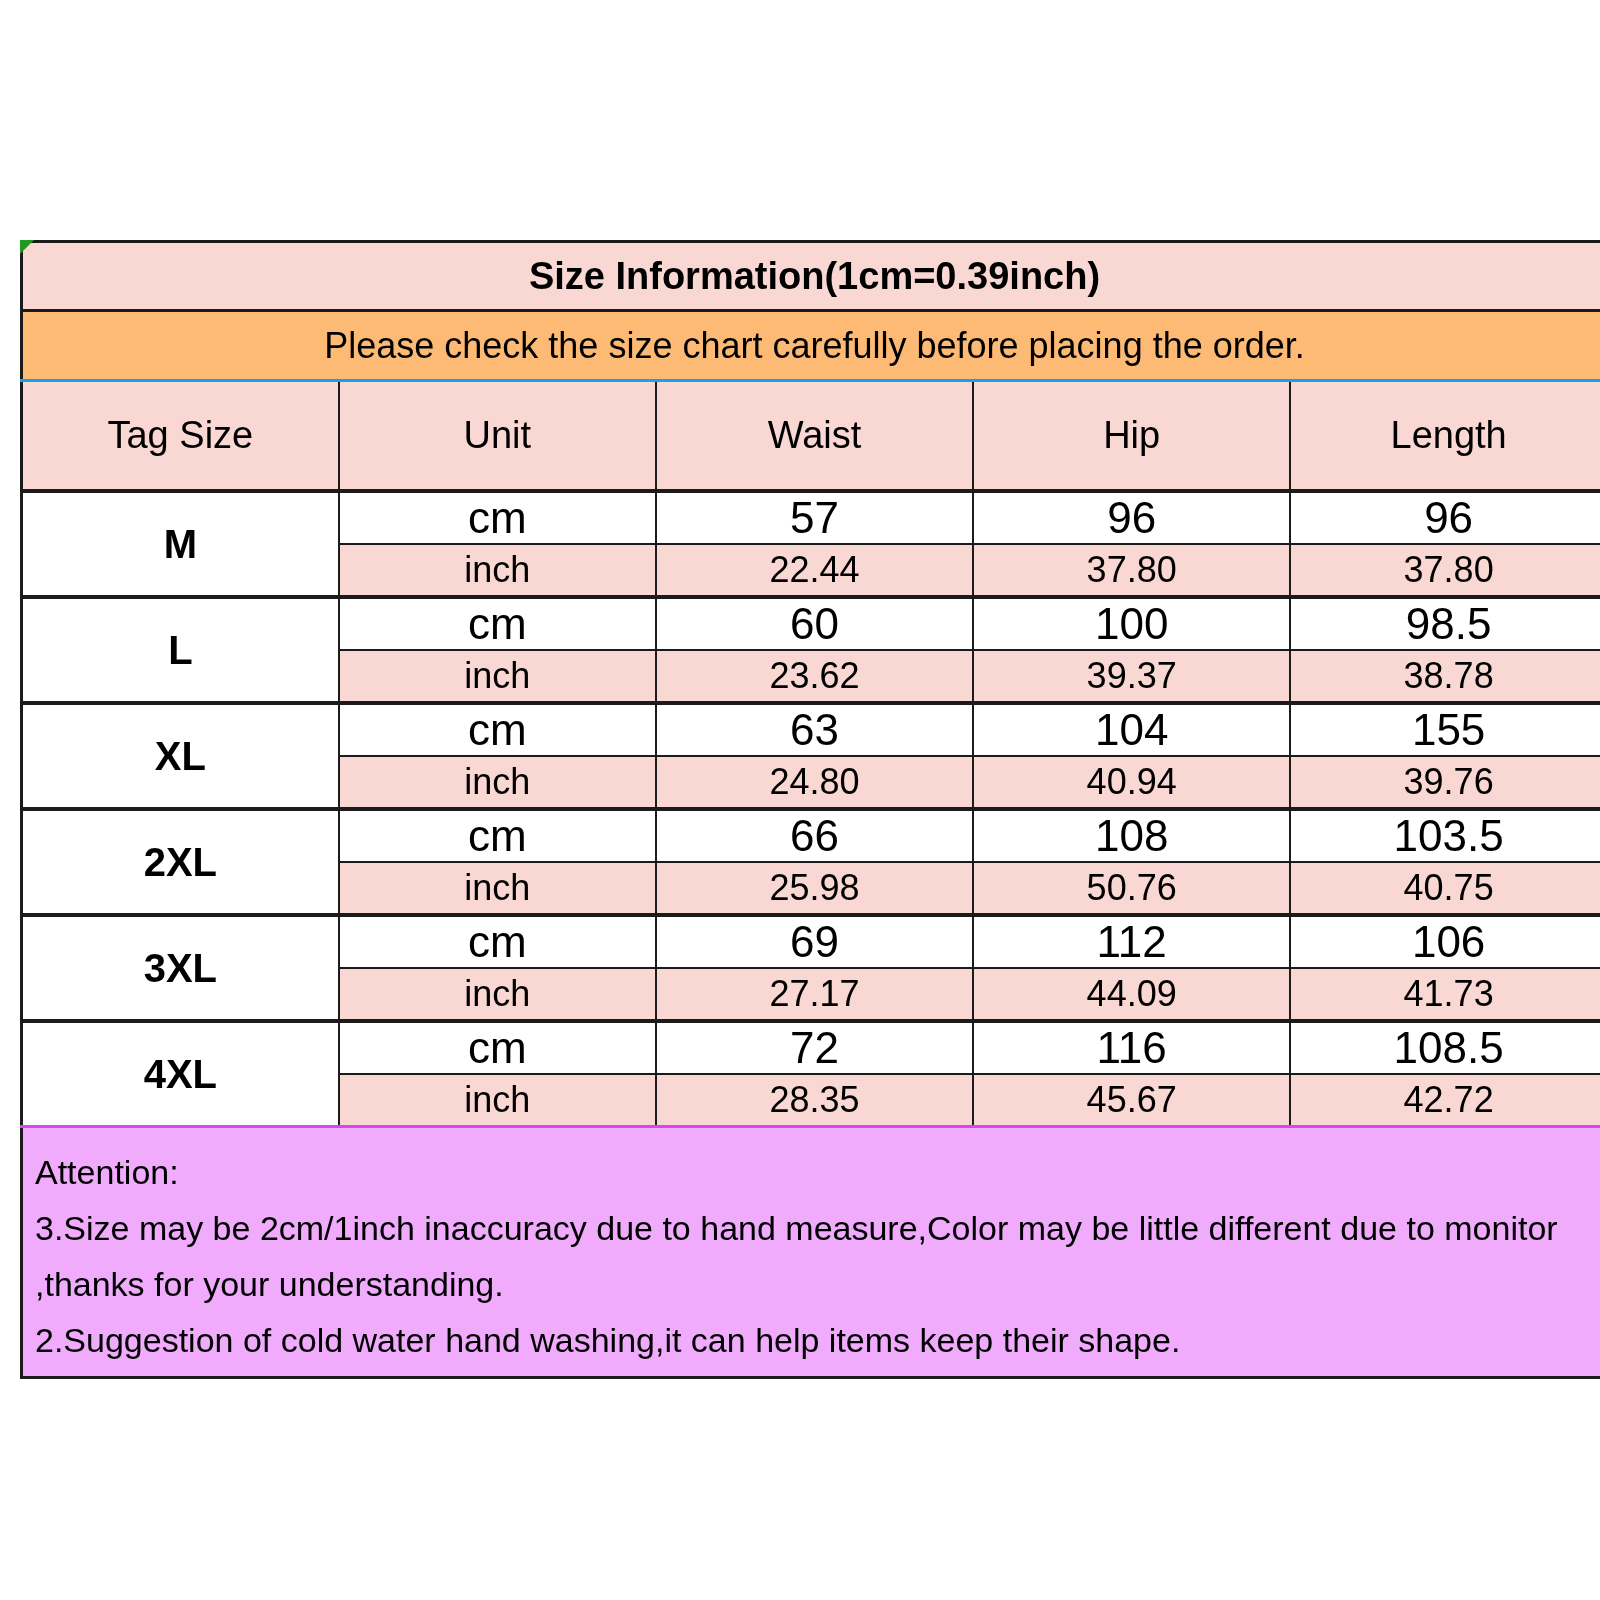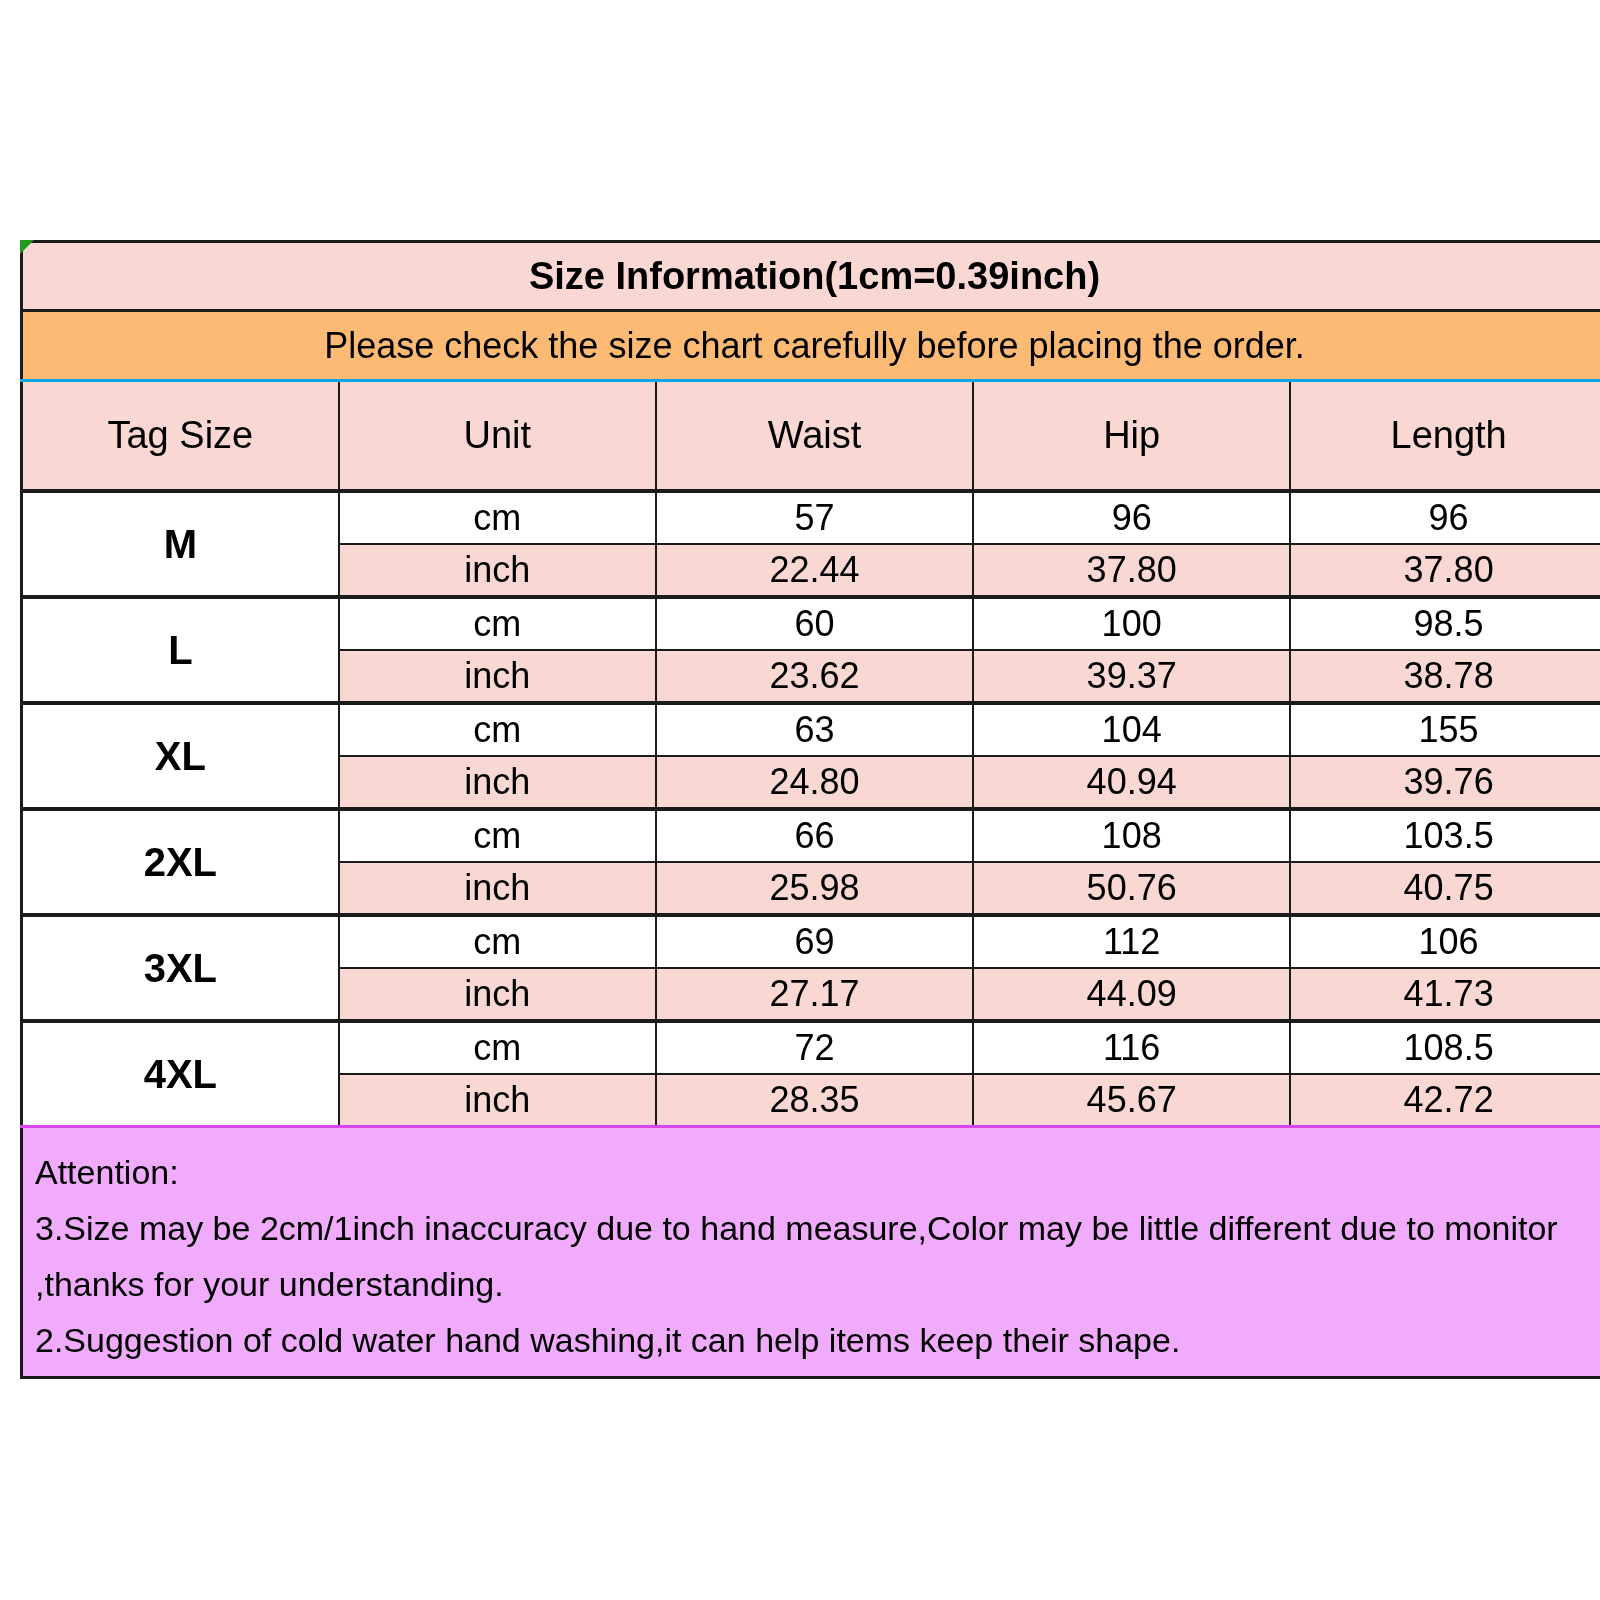--- a/index.html
+++ b/index.html
@@ -57,21 +57,21 @@
   }
   .header-row th {
     background: #f9d7d3;
     font-weight: normal;
     font-size: 38px;
     height: 107px;
     border-bottom: 4px solid #1b1b1b;
   }
   .cm-row td {
     background: #ffffff;
-    font-size: 36px;
+    font-size: 44px;
     height: 50px;
   }
   .inch-row td {
     background: #f9d7d3;
     font-size: 36px;
     height: 50px;
   }
   tr.group-start td {
     border-top: 4px solid #1b1b1b;
   }

